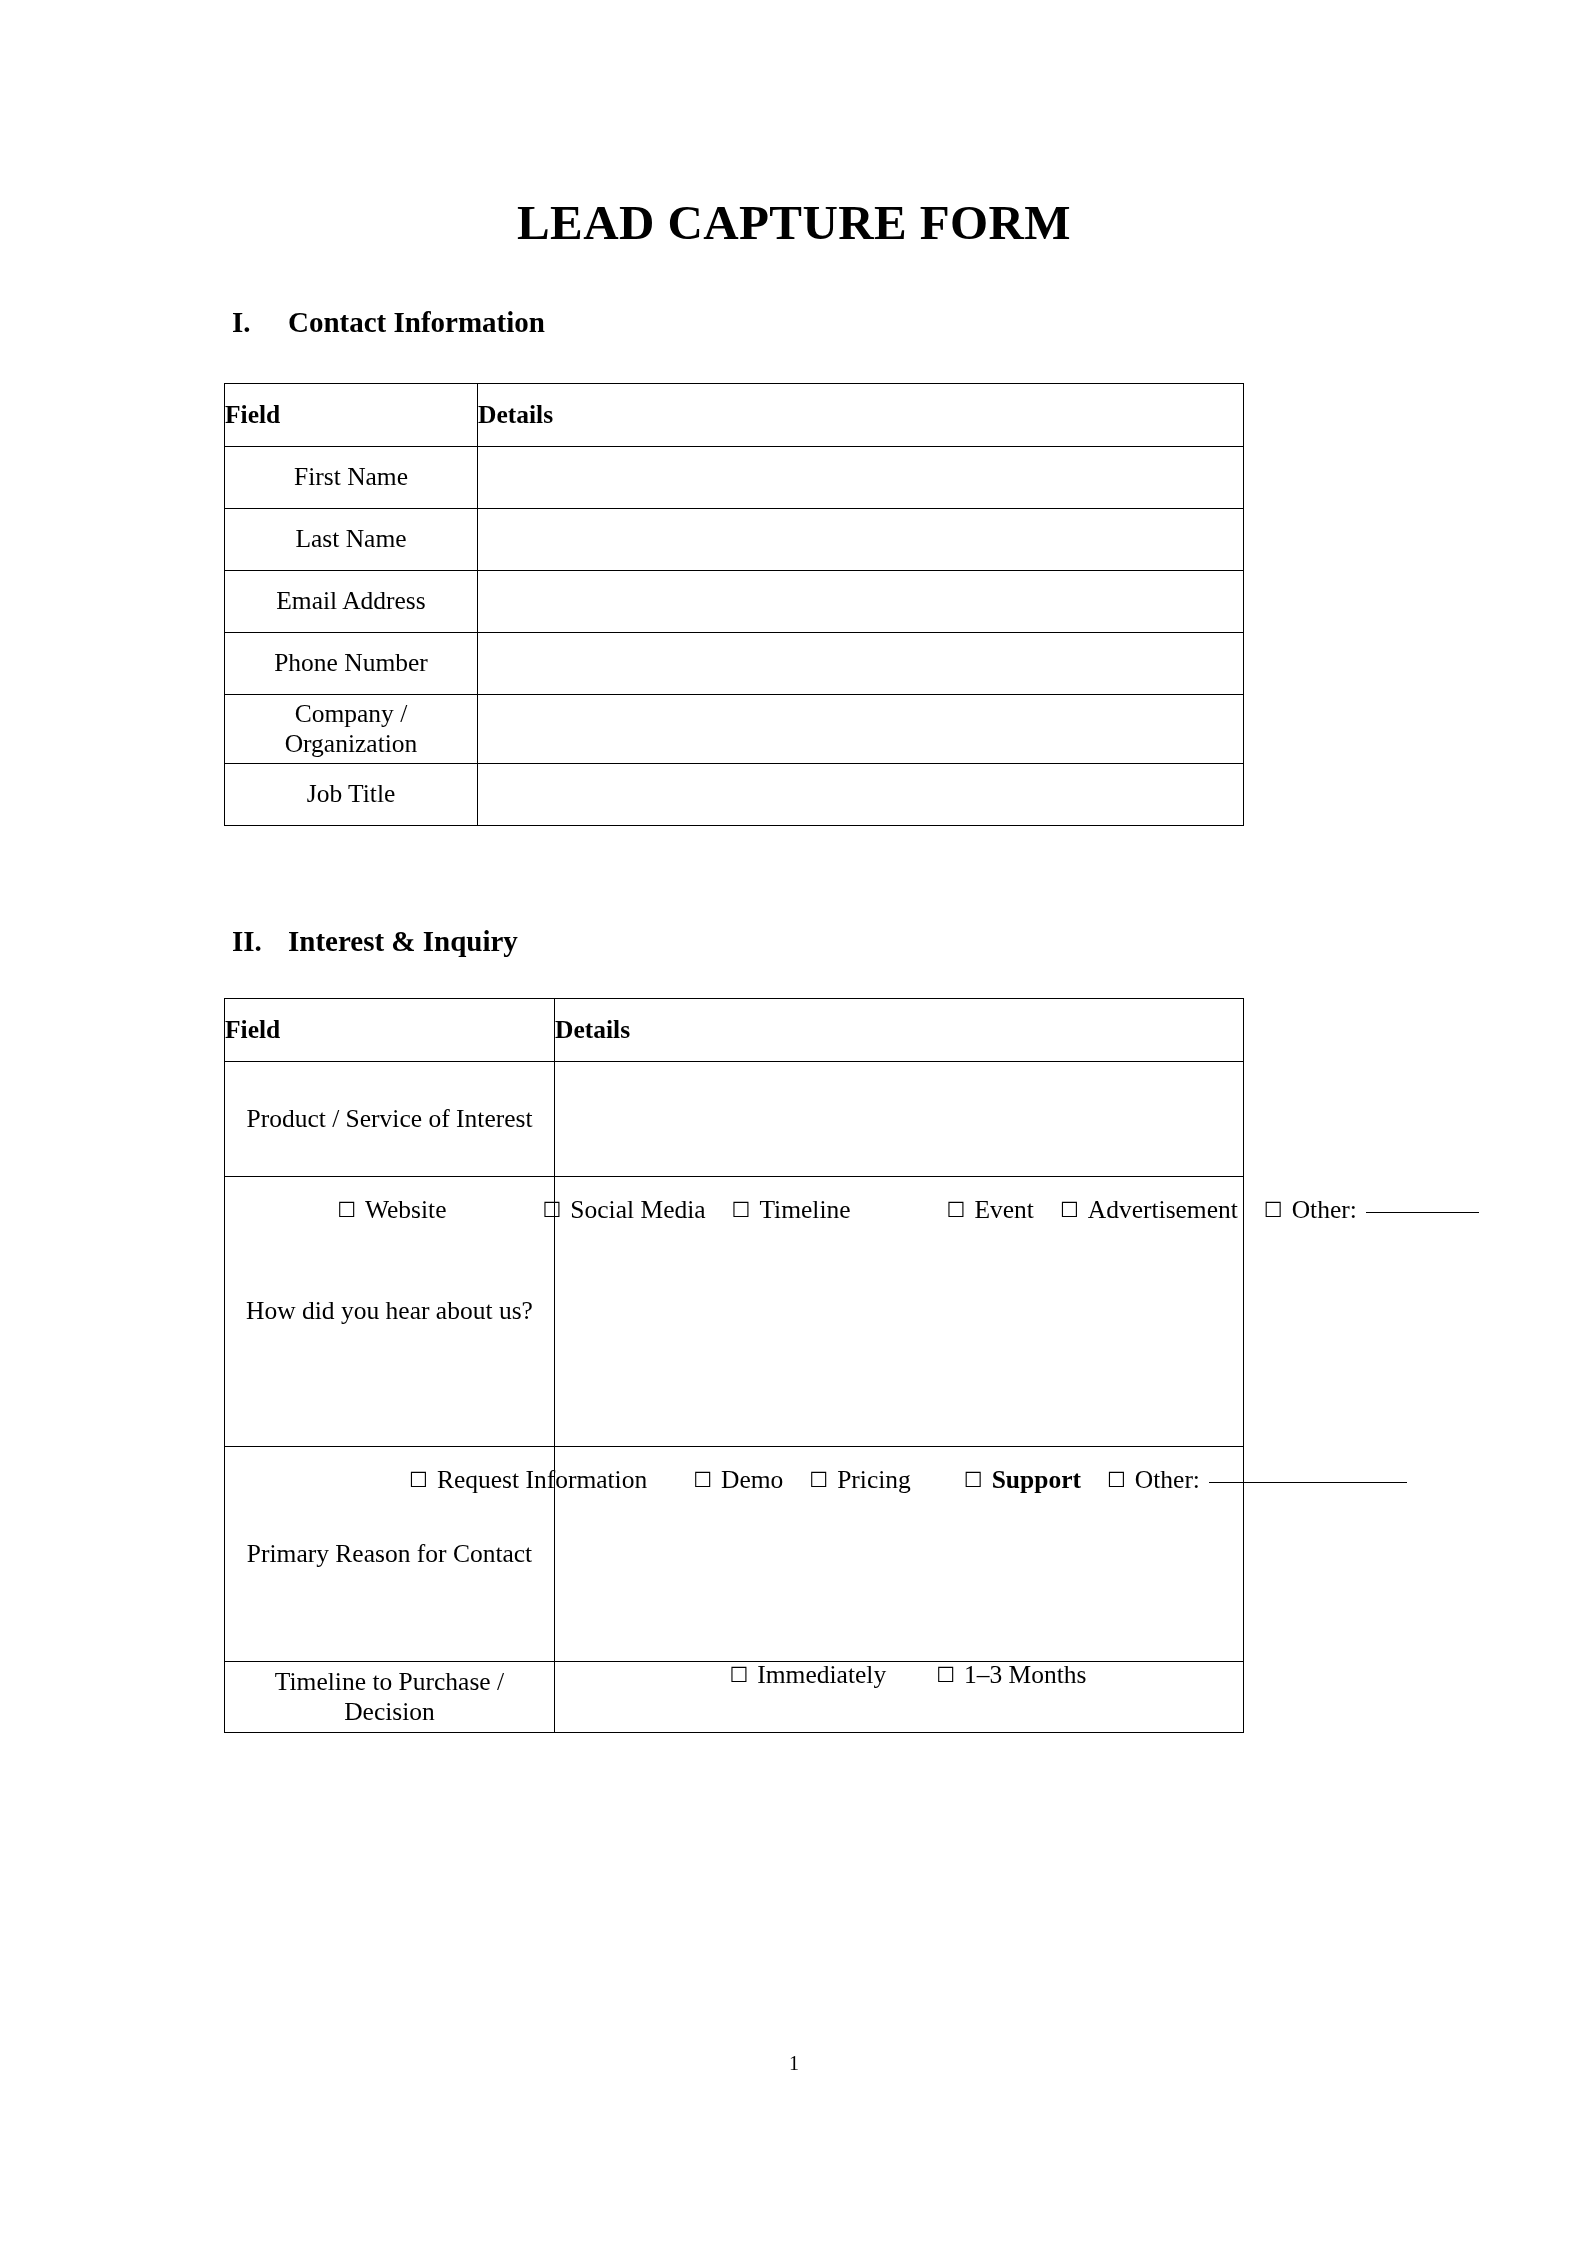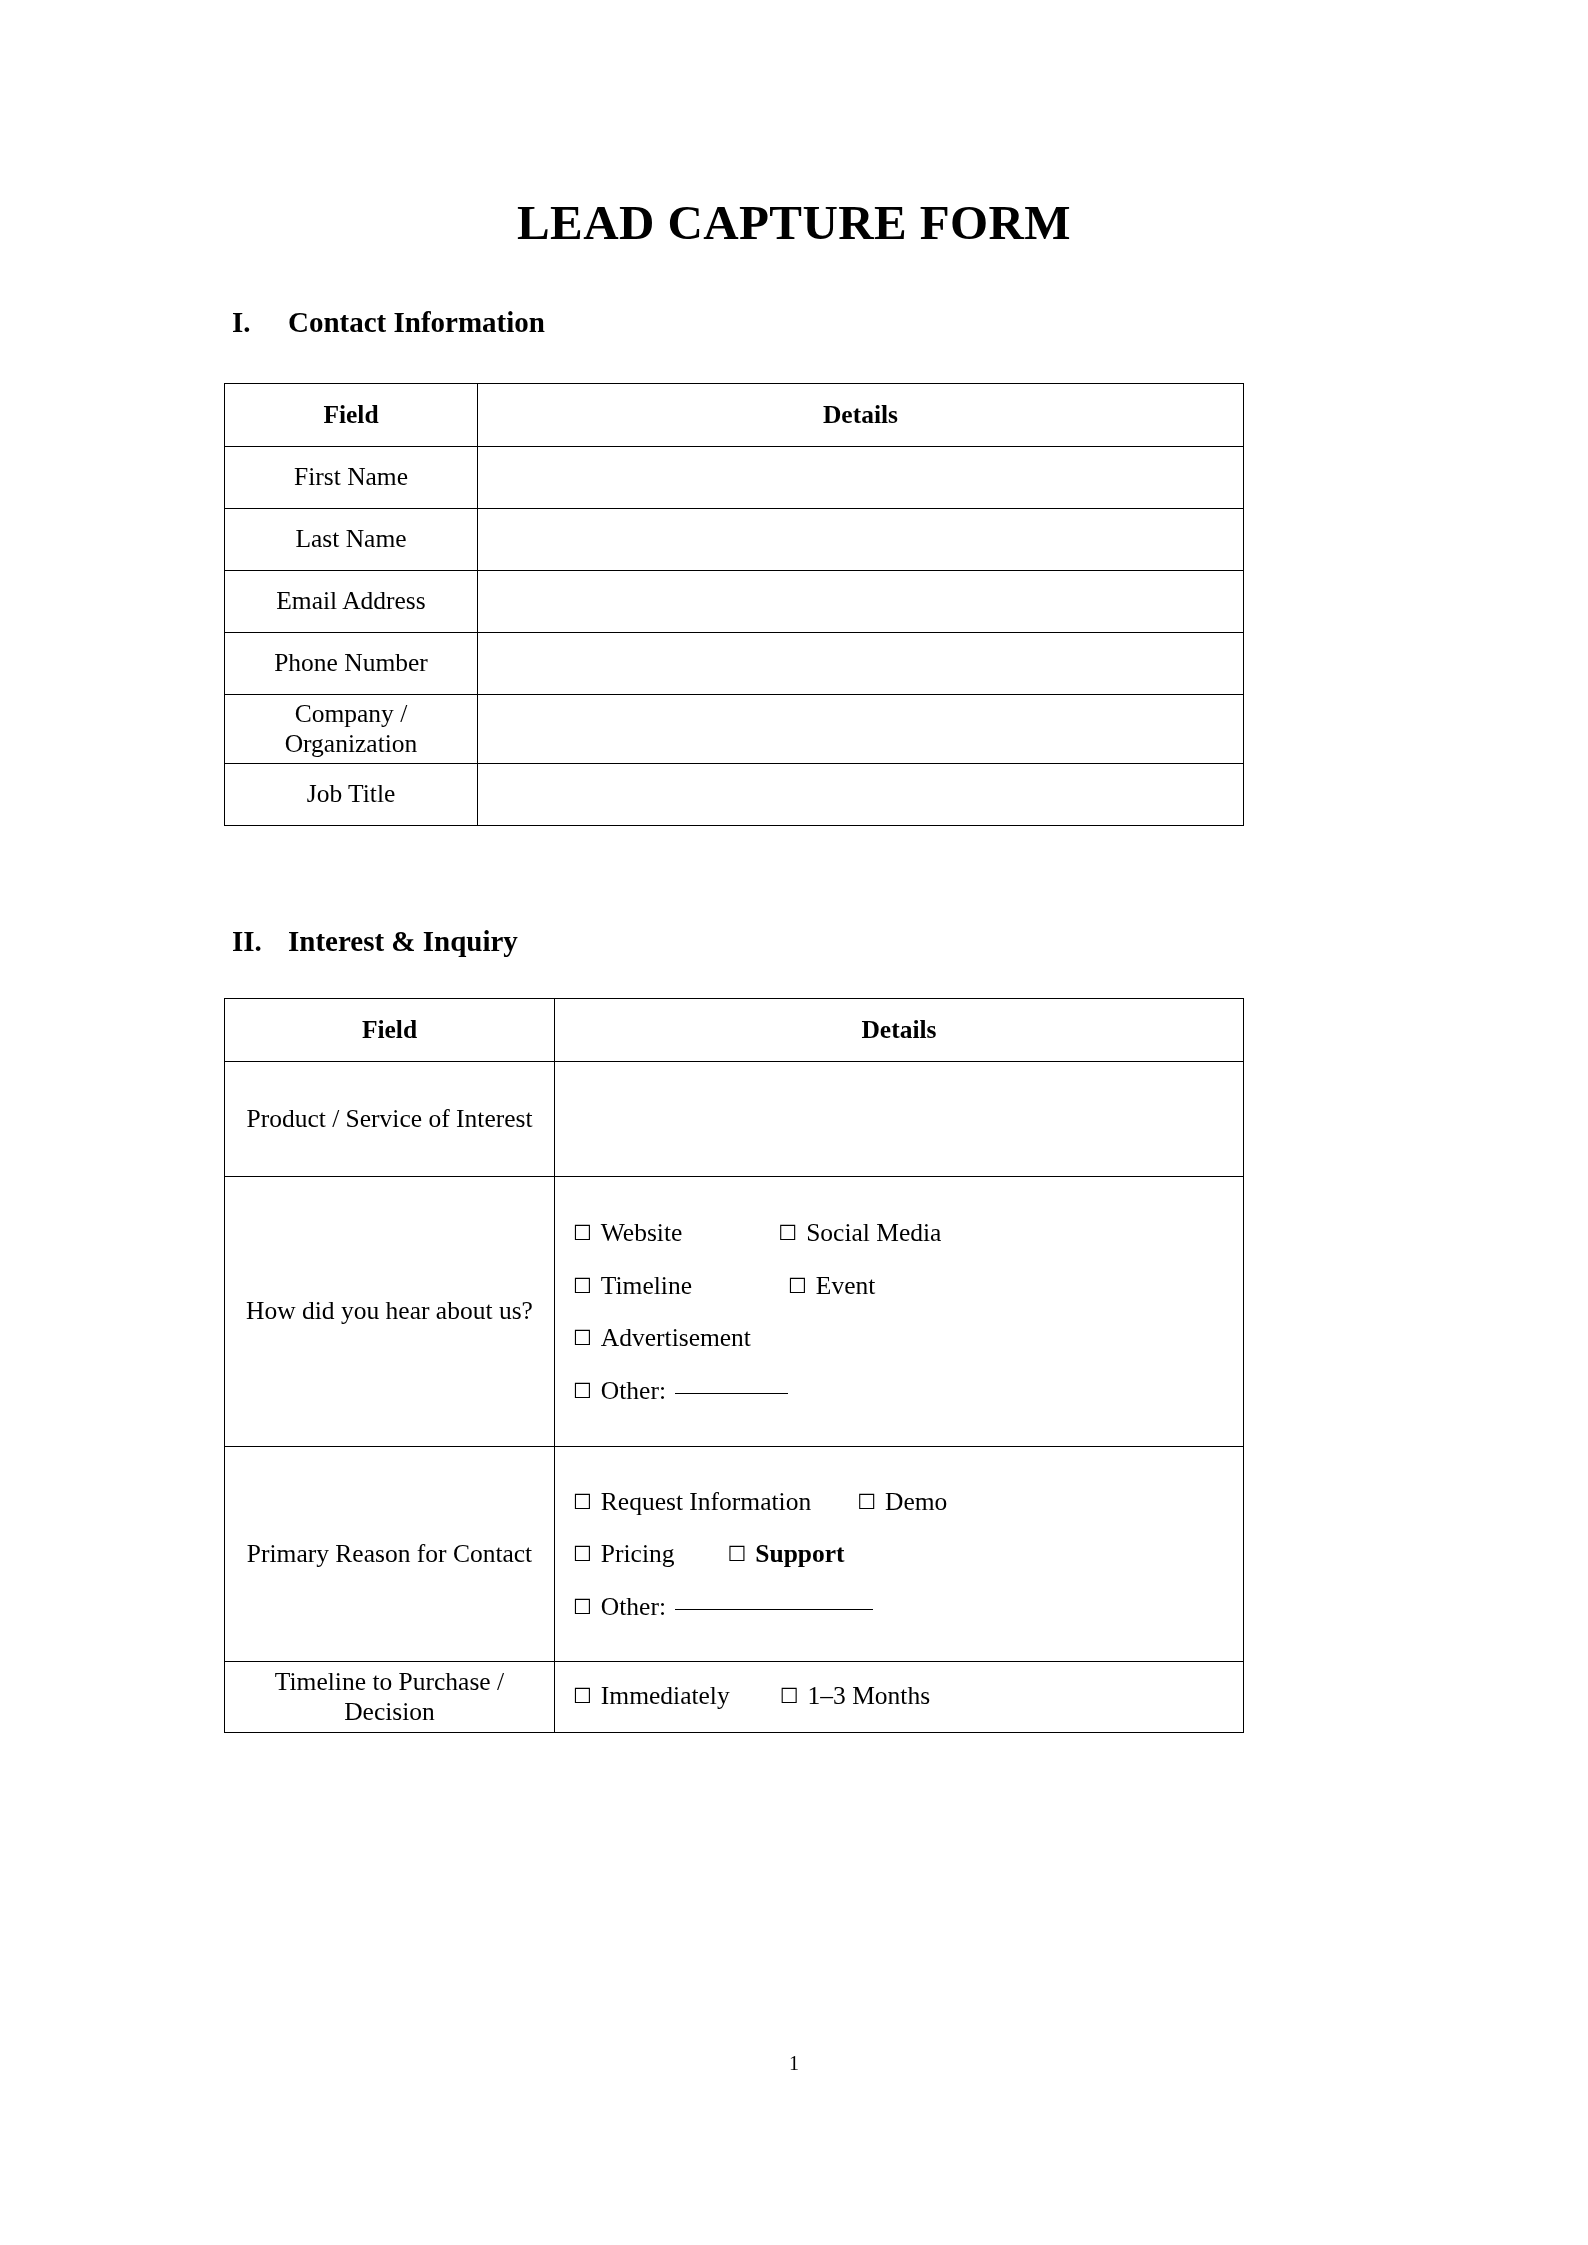--- a/index.html
+++ b/index.html
@@ -67,21 +67,21 @@
   #table-interest { margin-top: 40px; }
 
   .form-table td, .form-table th {
     border: 1.6px solid #000000;
     padding: 0;
     vertical-align: middle;
   }
 
   .form-table .hdr-cell {
     font-weight: bold;
-    text-align: center;
+    text-align: left;
     height: 63px;
     font-size: 25.5px;
     font-family: Liberation Serif, serif;
   }
 
   .form-table .label-cell {
     text-align: center;
     height: 62px;
     padding: 4px 8px;
   }
@@ -105,21 +105,21 @@
   #table-interest .row-hear .label-cell,
   #table-interest .row-hear .value-cell { height: 270px; }
   #table-interest .row-reason .label-cell,
   #table-interest .row-reason .value-cell { height: 215px; }
   #table-interest .row-timeline .label-cell,
   #table-interest .row-timeline .value-cell { height: 71px; }
 
   .choice-block {
     padding: 20px 0 18px 18px;
     display: flex;
-    flex-direction: column;
+    flex-direction: row;
     justify-content: center;
     gap: 26px;
     height: 100%;
   }
   #table-interest .row-timeline .choice-block {
     padding: 0 0 0 18px;
     gap: 0;
   }
 
   .choice-line {

